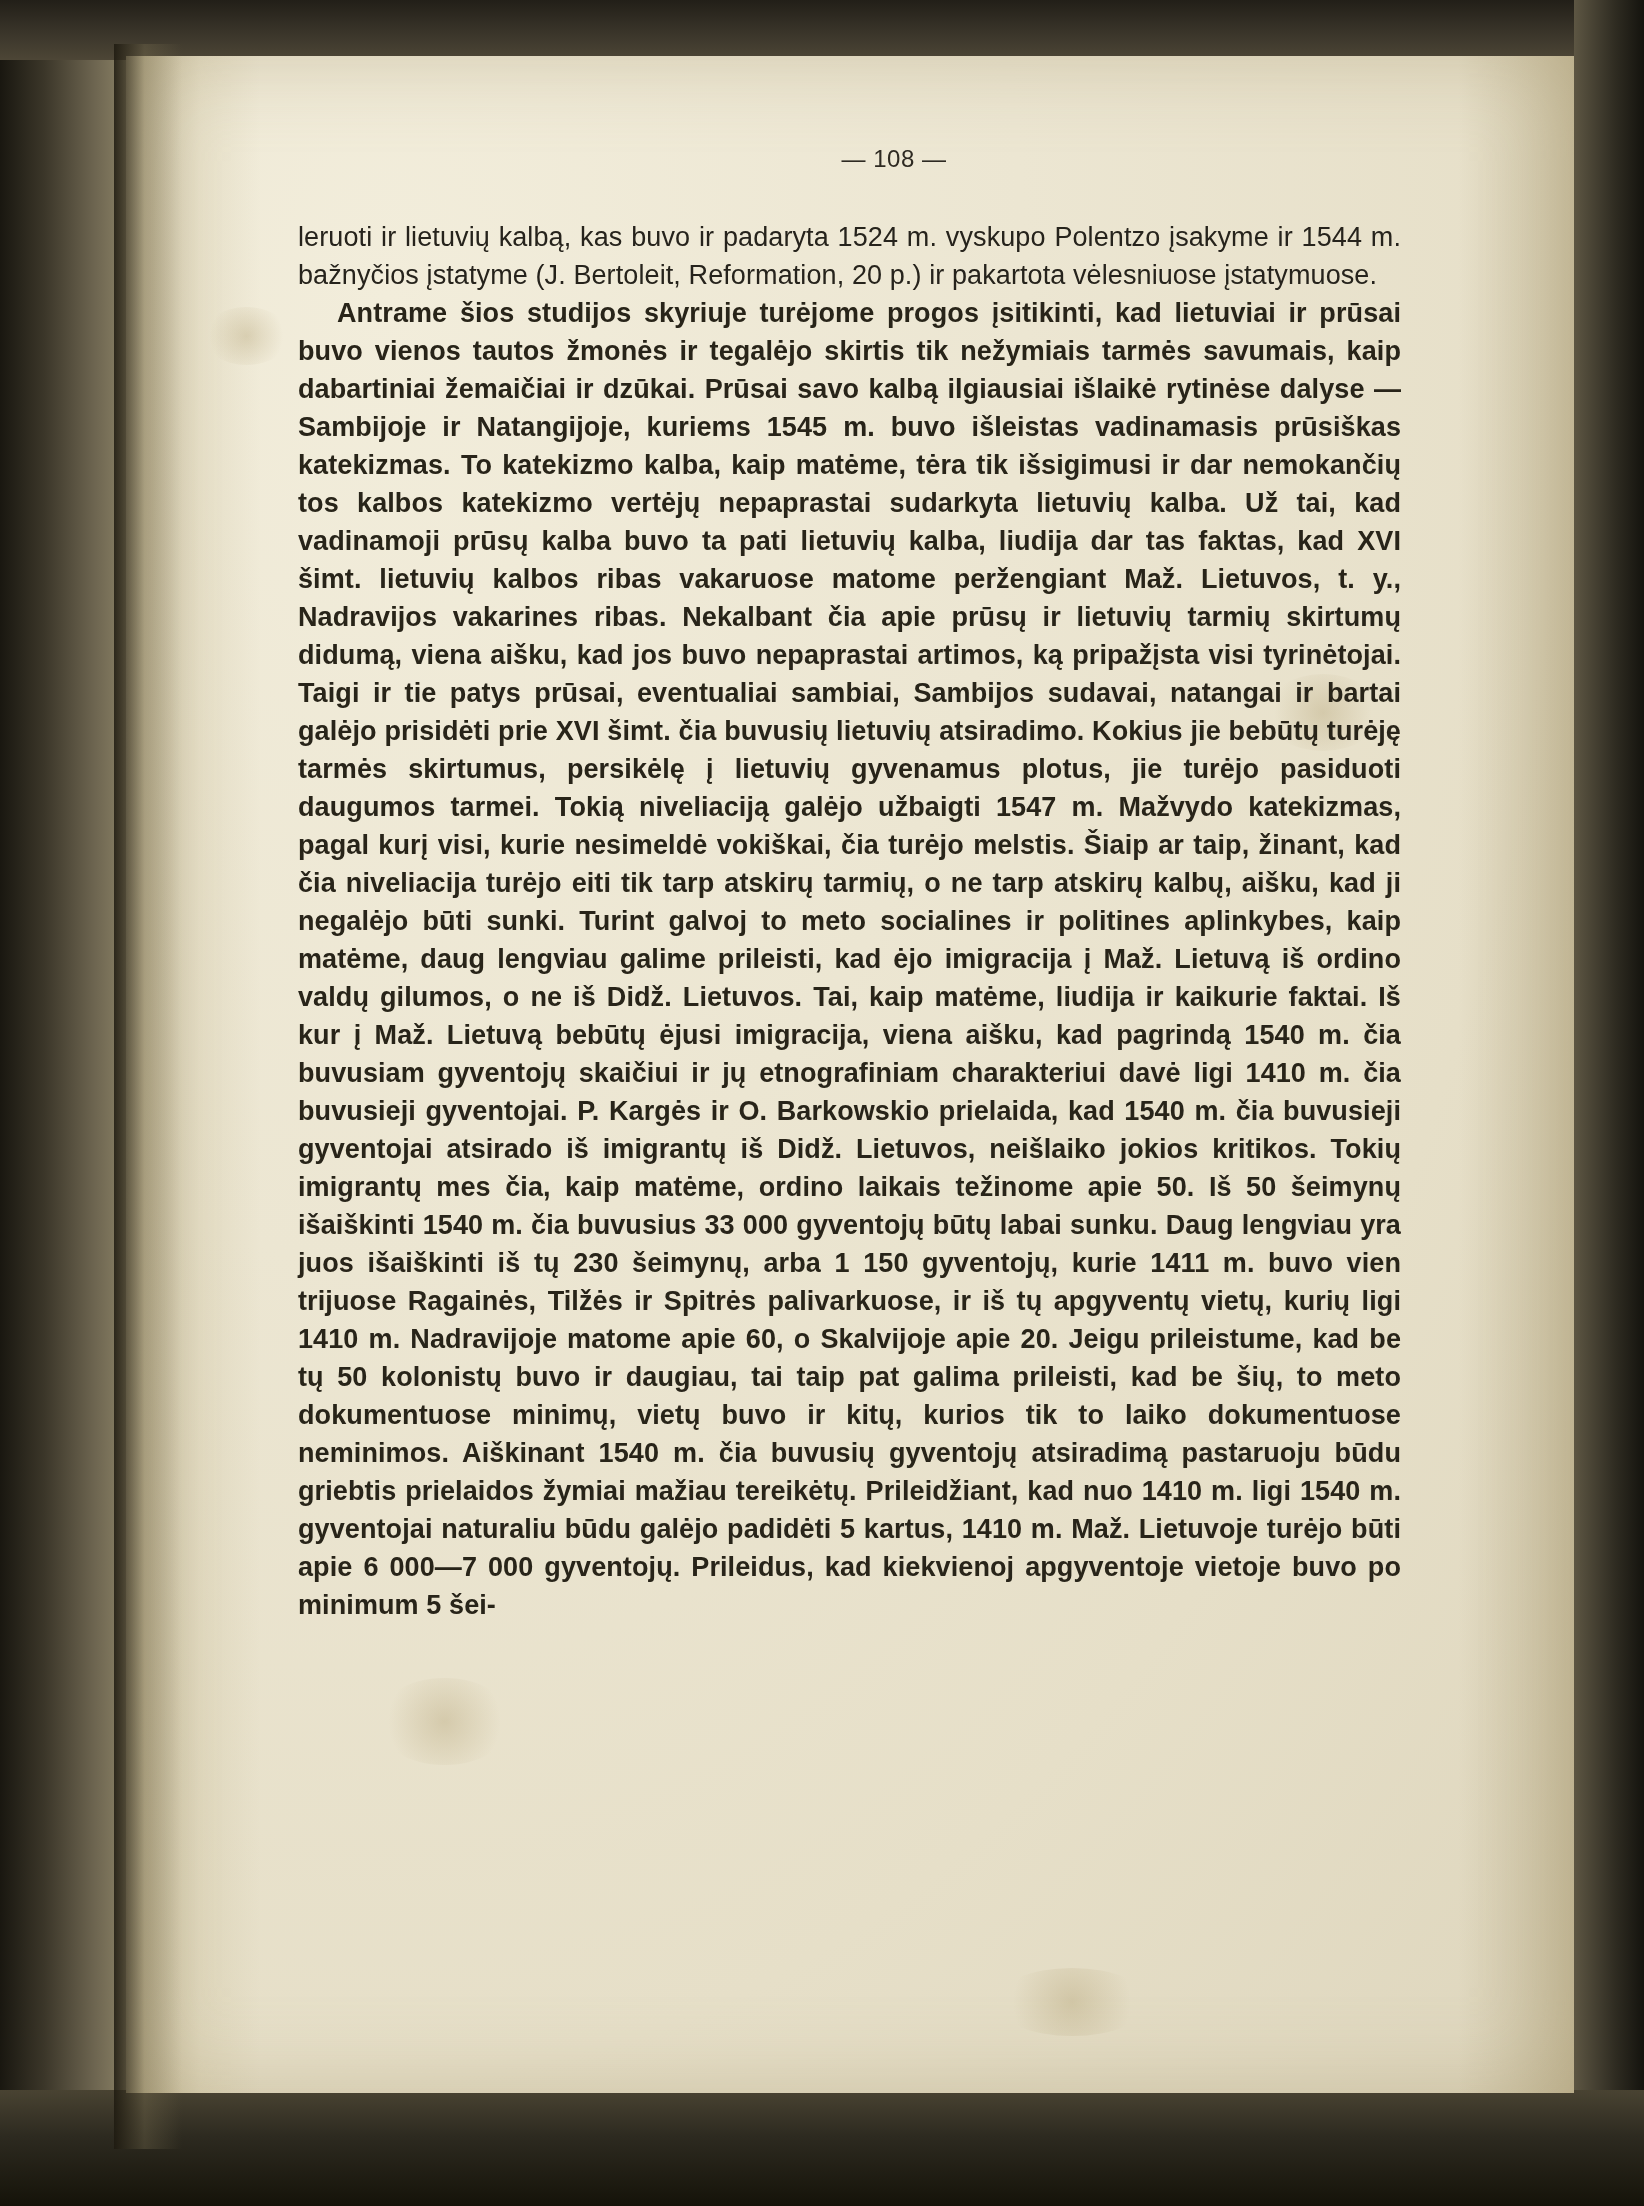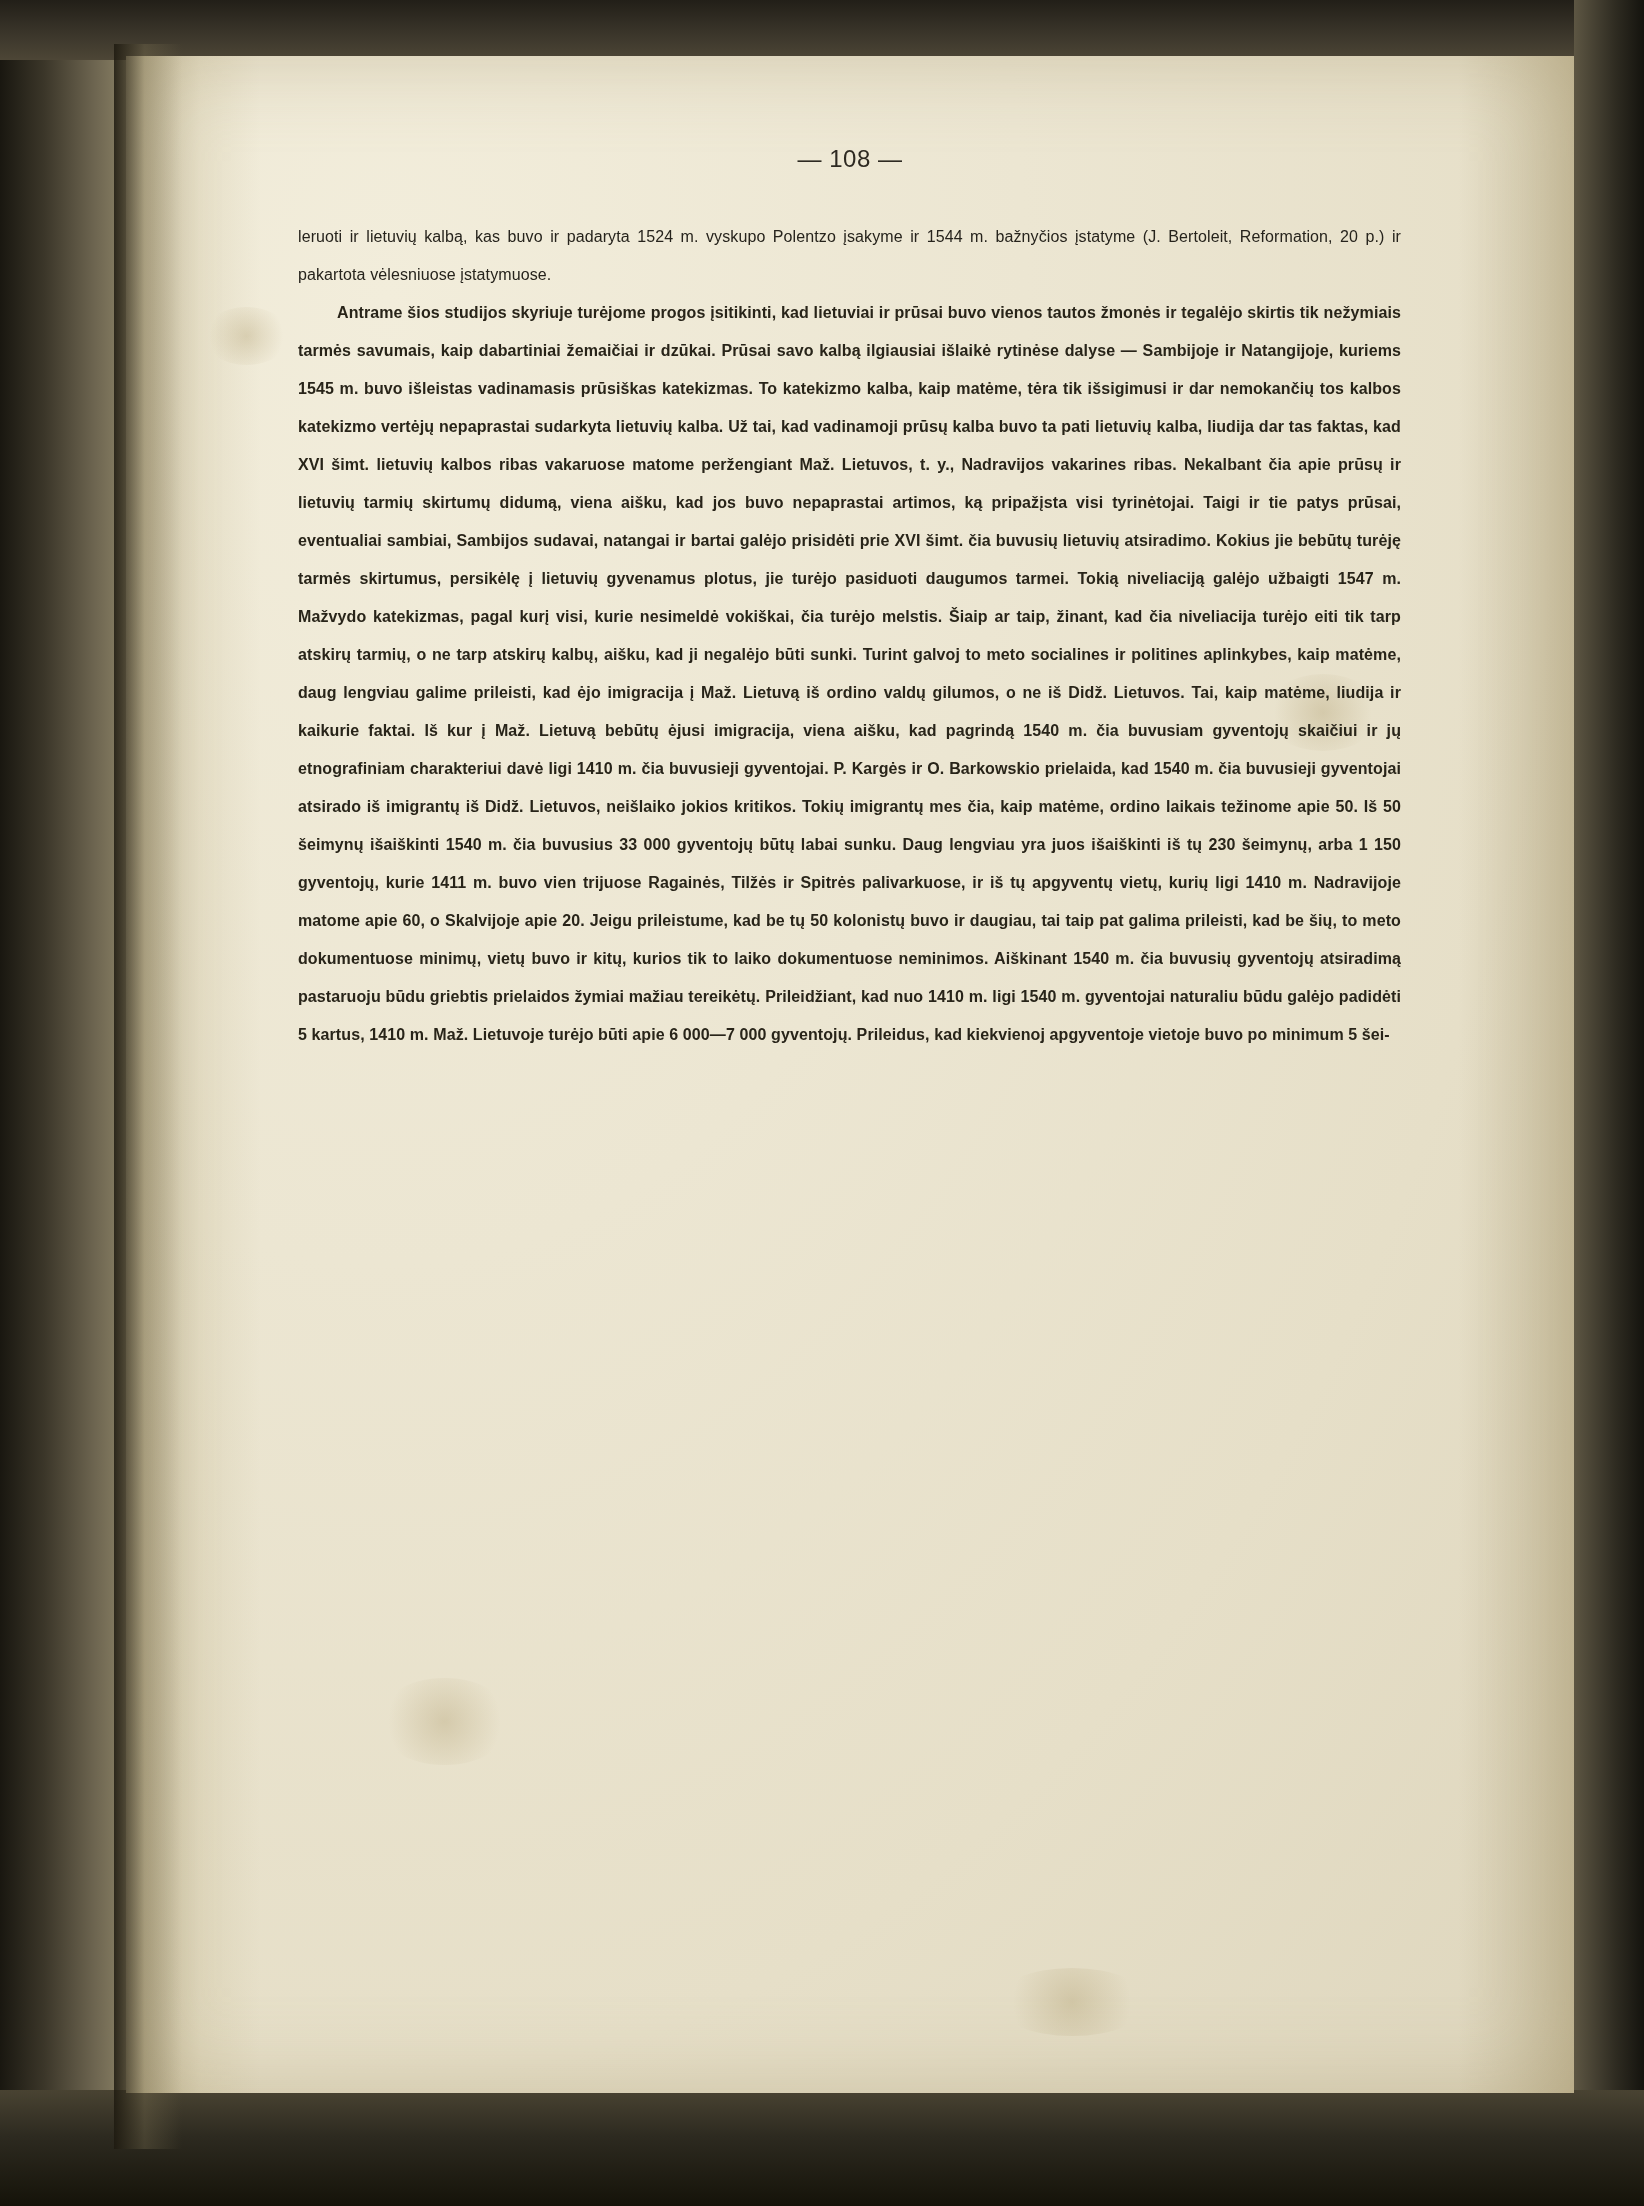--- a/index.html
+++ b/index.html
@@ -95,29 +95,30 @@
   
   .folio {
     position: absolute;
     top: 89px;
     left: 0;
     width: 1448px;
     text-align: center;
     font-size: 24px;
     color: #2e2a22;
     letter-spacing: 0.5px;
+    padding-left: 44px;
   }
 
   .textblock {
     position: absolute;
     left: 172px;
     top: 162px;
     width: 1103px;
     color: #26231c;
-    font-size: 16px;
+    font-size: 27px;
     line-height: 38px;
     text-align: justify;
     text-justify: inter-word;
     letter-spacing: 0.1px;
   }
   .textblock p {
     margin: 0;
     text-indent: 0;
   }
   .textblock p.indent {

